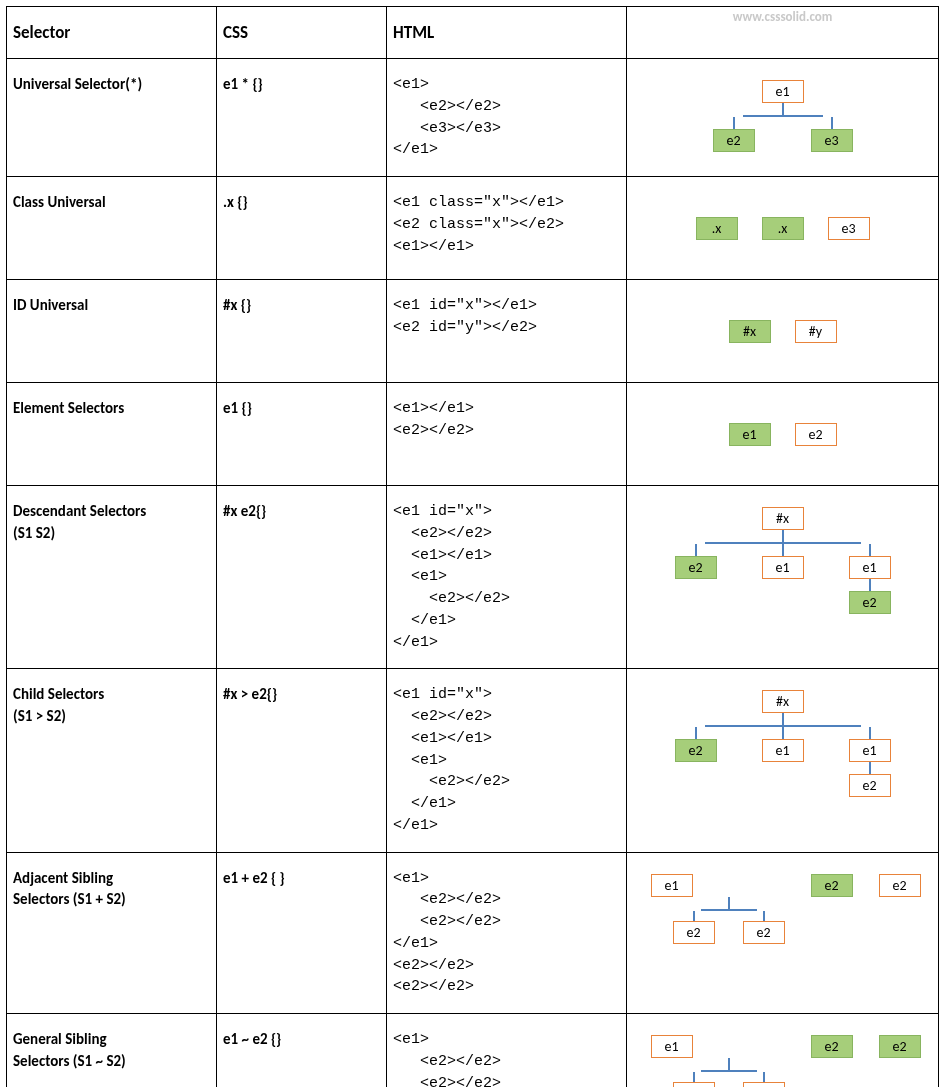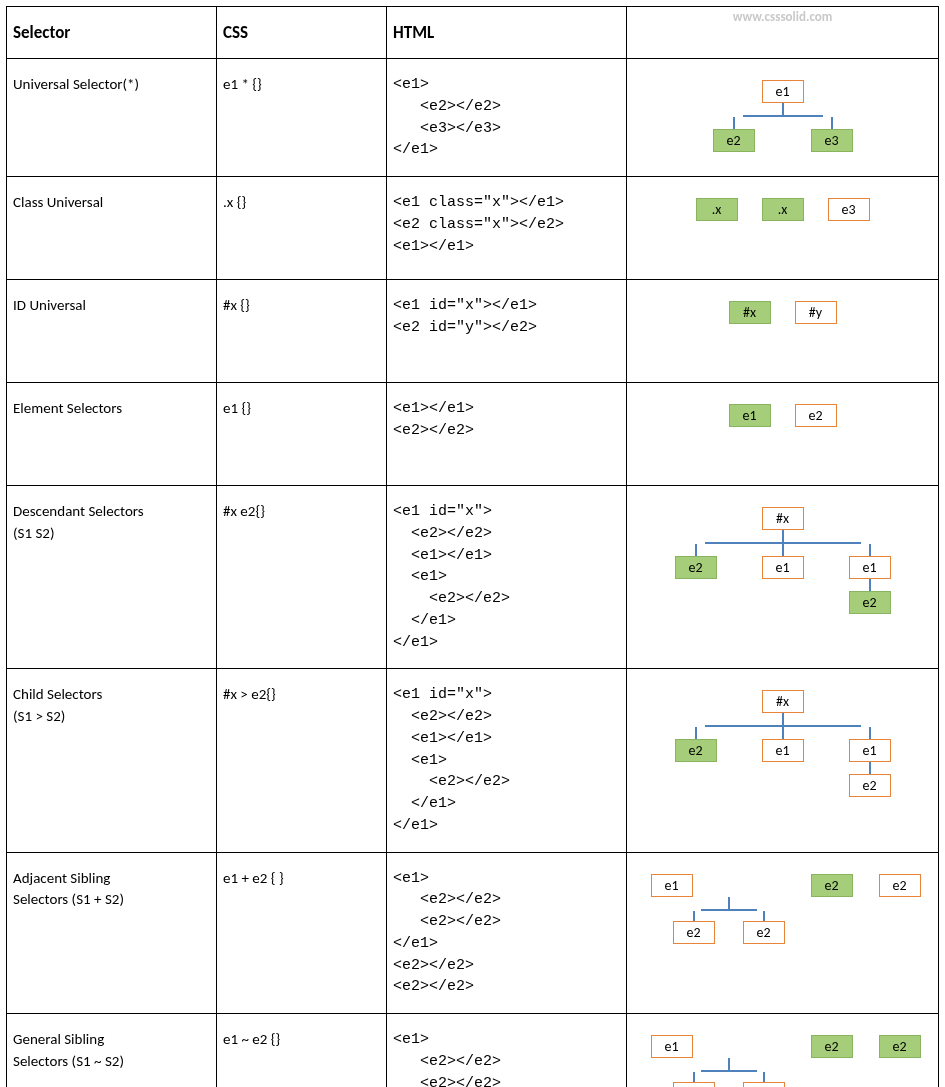--- a/index.html
+++ b/index.html
@@ -35,27 +35,28 @@
     text-align: center;
     padding-top: 2px;
   }
   pre {
     font-family: Liberation Mono, monospace;
     font-size: 15px;
     margin: 0;
     white-space: pre;
     line-height: 1.45;
   }
-  .cellpad { line-height: 1.45; }
+  .cellpad { line-height: 1.45; font-weight: bold; }
 
   
   .diagram {
     display: flex;
     flex-direction: column;
     align-items: center;
+    justify-content: center;
     padding: 6px 4px;
     min-height: 60px;
   }
   .hstack { display: flex; flex-direction: row; align-items: flex-start; justify-content: center; }
   .gap14 > * { margin: 0 12px; }
   .box {
     border: 1.5px solid #E8833A;
     background: #fff;
     min-width: 42px;
     padding: 2px 10px;

